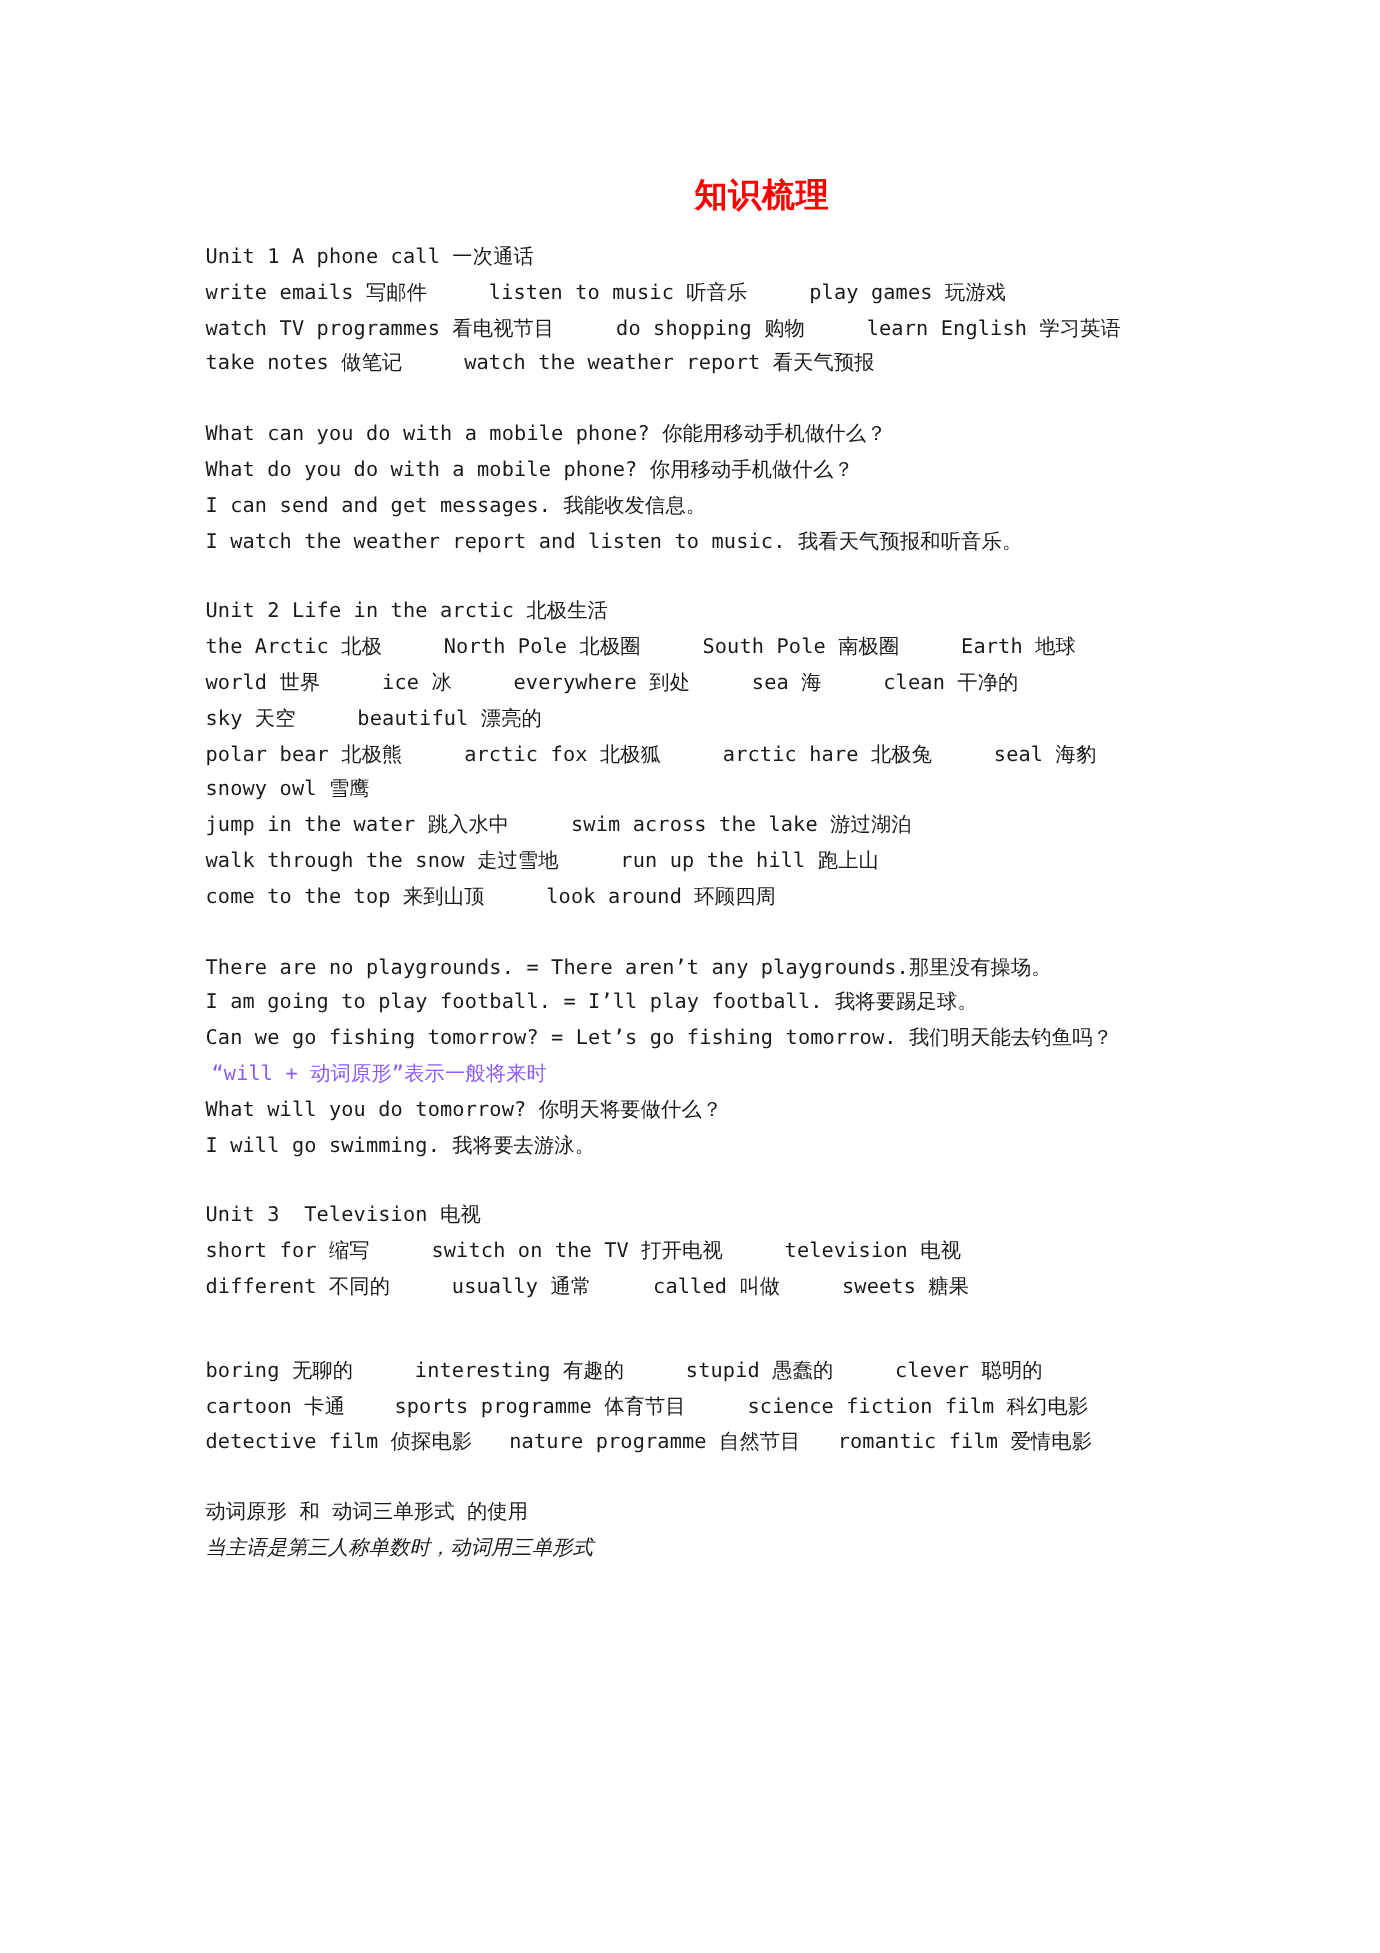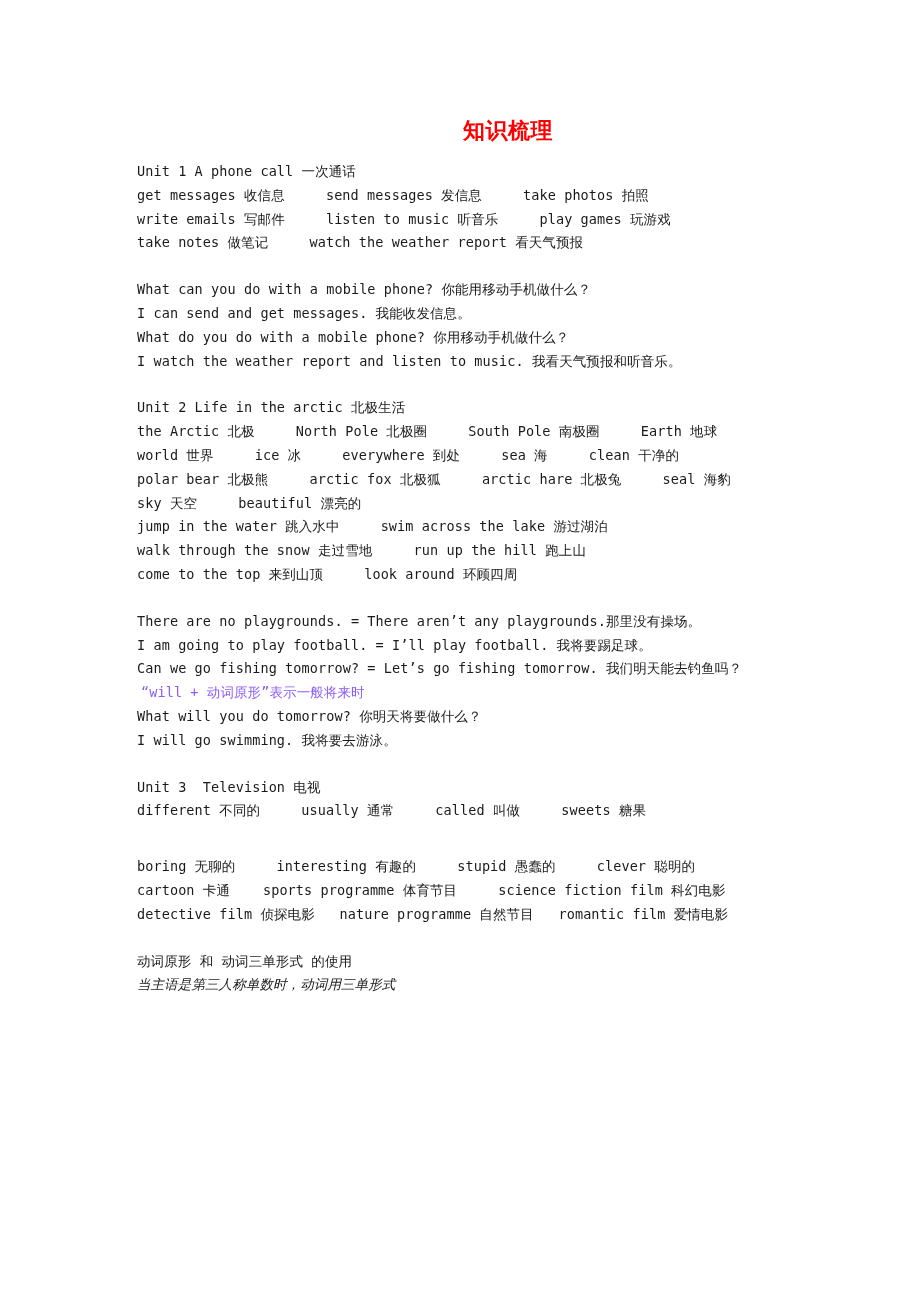--- a/index.html
+++ b/index.html
@@ -75,50 +75,52 @@
 </head>
 <body style="background: rgb(255, 255, 255);">
 
 <div class="page">
 
   <div class="doc-title" style="color: rgb(255, 0, 0);">知识梳理</div>
 
   <div class="body-block">
       <div class="para">
         <div class="line" style="color: rgb(26, 26, 26);">Unit 1 A phone call 一次通话</div>
-        <div class="line" style="color: rgb(26, 26, 26);">get messages 收信息     send messages 发信息     take photos 拍照</div>
         <div class="line" style="color: rgb(26, 26, 26);">write emails 写邮件     listen to music 听音乐     play games 玩游戏</div>
+        <div class="line" style="color: rgb(26, 26, 26);">watch TV programmes 看电视节目     do shopping 购物     learn English 学习英语</div>
         <div class="line" style="color: rgb(26, 26, 26);">take notes 做笔记     watch the weather report 看天气预报</div>
       </div>
       <div class="para">
         <div class="line" style="color: rgb(26, 26, 26);">What can you do with a mobile phone? 你能用移动手机做什么？</div>
+        <div class="line" style="color: rgb(26, 26, 26);">What do you do with a mobile phone? 你用移动手机做什么？</div>
         <div class="line" style="color: rgb(26, 26, 26);">I can send and get messages. 我能收发信息。</div>
-        <div class="line" style="color: rgb(26, 26, 26);">What do you do with a mobile phone? 你用移动手机做什么？</div>
         <div class="line" style="color: rgb(26, 26, 26);">I watch the weather report and listen to music. 我看天气预报和听音乐。</div>
       </div>
       <div class="para">
         <div class="line" style="color: rgb(26, 26, 26);">Unit 2 Life in the arctic 北极生活</div>
         <div class="line" style="color: rgb(26, 26, 26);">the Arctic 北极     North Pole 北极圈     South Pole 南极圈     Earth 地球</div>
         <div class="line" style="color: rgb(26, 26, 26);">world 世界     ice 冰     everywhere 到处     sea 海     clean 干净的</div>
+        <div class="line" style="color: rgb(26, 26, 26);">sky 天空     beautiful 漂亮的</div>
         <div class="line" style="color: rgb(26, 26, 26);">polar bear 北极熊     arctic fox 北极狐     arctic hare 北极兔     seal 海豹</div>
-        <div class="line" style="color: rgb(26, 26, 26);">sky 天空     beautiful 漂亮的</div>
+        <div class="line" style="color: rgb(26, 26, 26);">snowy owl 雪鹰</div>
         <div class="line" style="color: rgb(26, 26, 26);">jump in the water 跳入水中     swim across the lake 游过湖泊</div>
         <div class="line" style="color: rgb(26, 26, 26);">walk through the snow 走过雪地     run up the hill 跑上山</div>
         <div class="line" style="color: rgb(26, 26, 26);">come to the top 来到山顶     look around 环顾四周</div>
       </div>
       <div class="para">
         <div class="line" style="color: rgb(26, 26, 26);">There are no playgrounds. = There aren’t any playgrounds.那里没有操场。</div>
         <div class="line" style="color: rgb(26, 26, 26);">I am going to play football. = I’ll play football. 我将要踢足球。</div>
         <div class="line" style="color: rgb(26, 26, 26);">Can we go fishing tomorrow? = Let’s go fishing tomorrow. 我们明天能去钓鱼吗？</div>
         <div class="line indent" style="color: #8b5cf6;">“will + 动词原形”表示一般将来时</div>
         <div class="line" style="color: rgb(26, 26, 26);">What will you do tomorrow? 你明天将要做什么？</div>
         <div class="line" style="color: rgb(26, 26, 26);">I will go swimming. 我将要去游泳。</div>
       </div>
       <div class="para">
         <div class="line" style="color: rgb(26, 26, 26);">Unit 3  Television 电视</div>
+        <div class="line" style="color: rgb(26, 26, 26);">short for 缩写     switch on the TV 打开电视     television 电视</div>
         <div class="line" style="color: rgb(26, 26, 26);">different 不同的     usually 通常     called 叫做     sweets 糖果</div>
         <div class="line" style="color: rgb(26, 26, 26); margin-top: 32px;">boring 无聊的     interesting 有趣的     stupid 愚蠢的     clever 聪明的</div>
         <div class="line" style="color: rgb(26, 26, 26);">cartoon 卡通    sports programme 体育节目     science fiction film 科幻电影     detective film 侦探电影   nature programme 自然节目   romantic film 爱情电影</div>
       </div>
       <div class="para">
         <div class="line" style="color: rgb(26, 26, 26);">动词原形 和 动词三单形式 的使用</div>
         <div class="line" style="color: rgb(26, 26, 26); font-style: italic;">当主语是第三人称单数时，动词用三单形式</div>
       </div>
     </div>
 

